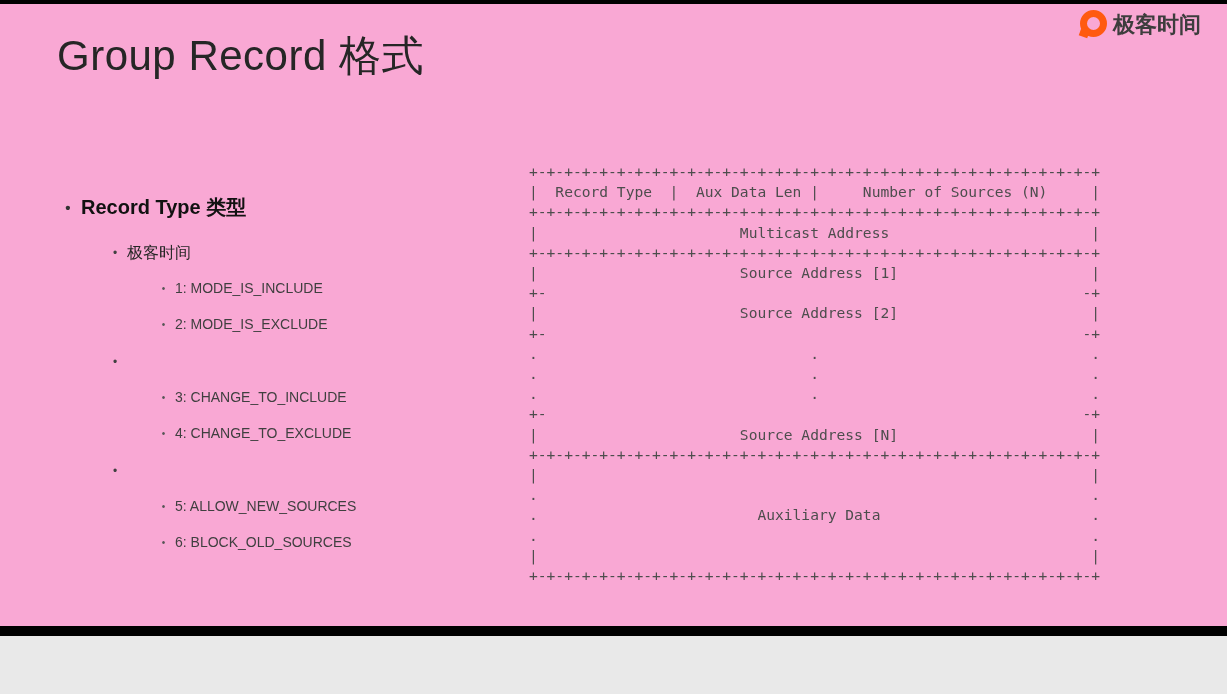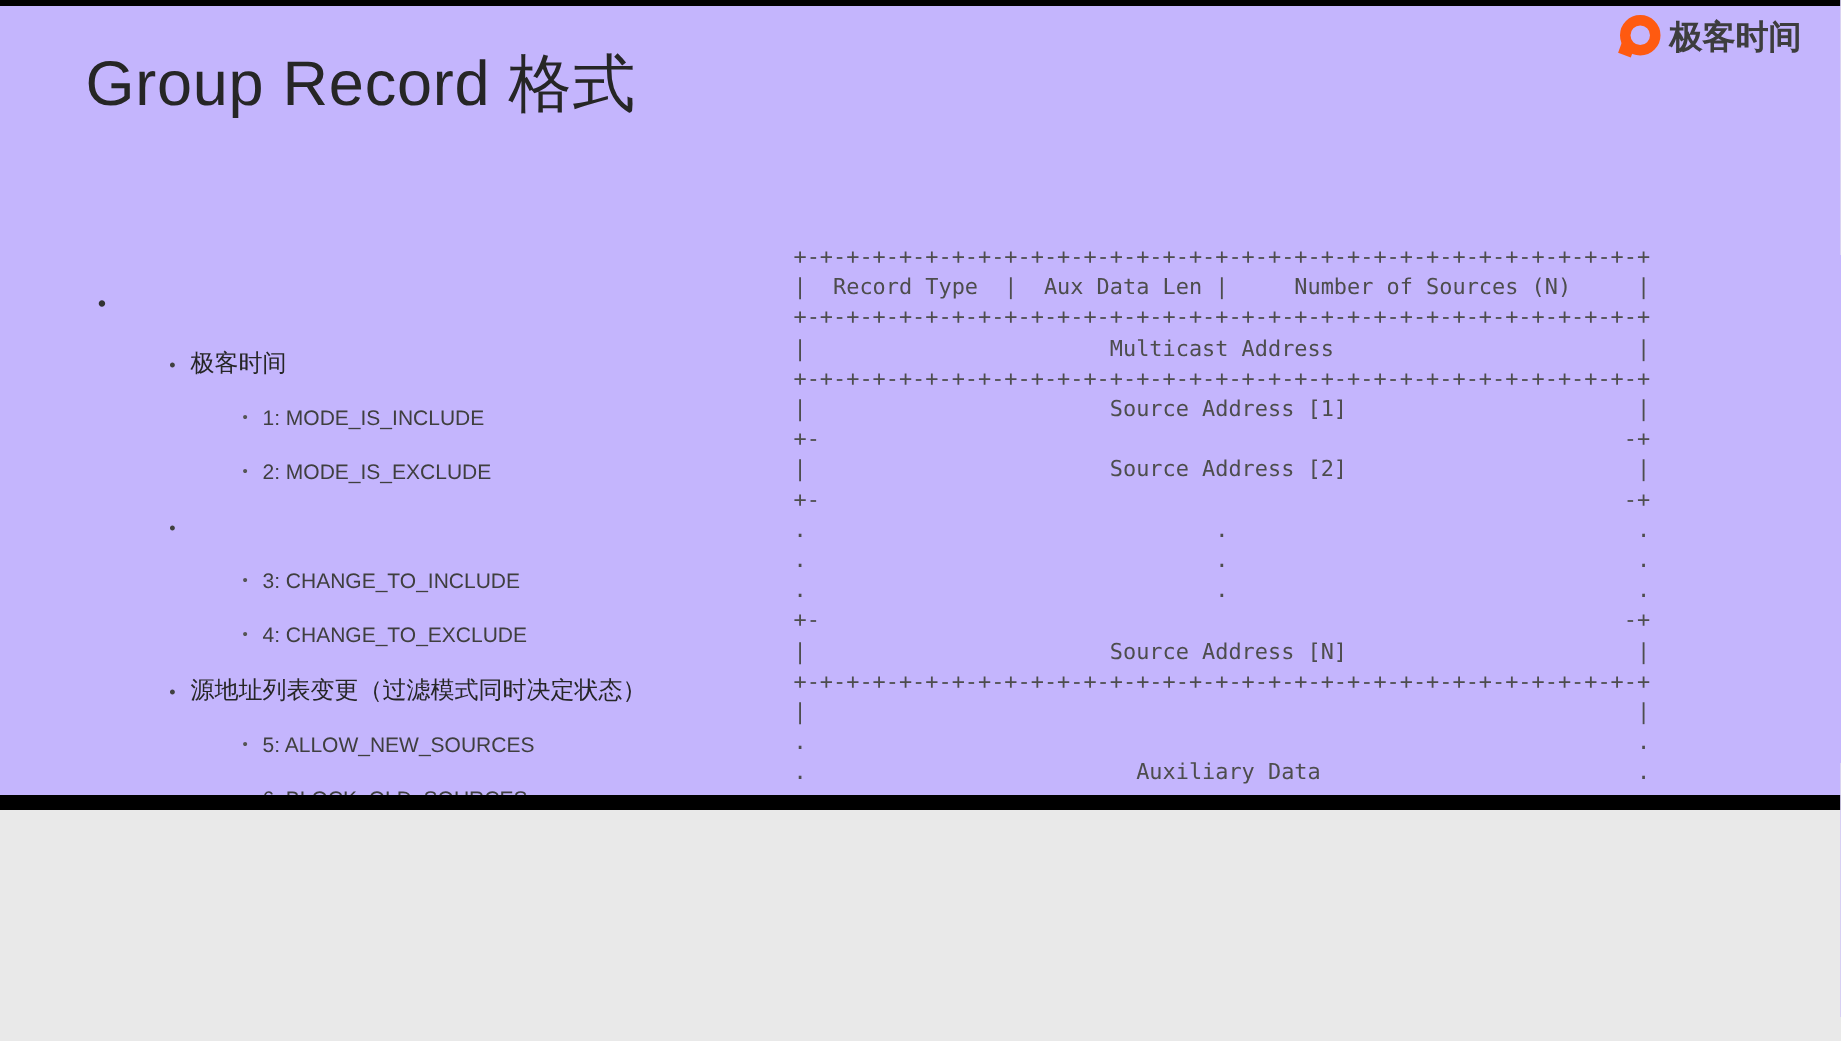--- a/index.html
+++ b/index.html
@@ -1,21 +1,21 @@
 <!DOCTYPE html>
 <html><head>
 <meta charset="utf-8">
 <style>
   * { margin: 0; padding: 0; box-sizing: border-box; }
   html, body { background: #e9e9e9; }
   .slide {
     position: relative;
     width: 1227px;
-    height: 540px;
-    background: #c4b5fd;
+    height: 636px;
+    background: #f9a8d4;
     overflow: hidden;
     font-family: "Liberation Sans", "DejaVu Sans", sans-serif;
   }
   .bar { position: absolute; left: 0; width: 1227px; background: #000000; }
   .bar.top { top: 0; height: 4px; }
   .bar.bottom { bottom: 0; height: 10px; }
 
   
   .title {
     position: absolute;
@@ -104,20 +104,21 @@
   <h1 class="title">Group Record 格式</h1>
 
   <div class="brand">
     <span class="logo-mark"></span>
     <span class="brand-text">极客时间</span>
   </div>
 
   <ul class="bullets">
     <li class="l1">
       <span class="dot">•</span>
+      <span>Record Type 类型</span>
     </li>
 
     <li class="l2">
       <span class="dot">•</span>
       <span>极客时间</span>
     </li>
     <li class="l3">
       <span class="dot">•</span>
       <span>1: MODE_IS_INCLUDE</span>
     </li>
@@ -133,21 +134,20 @@
       <span class="dot">•</span>
       <span>3: CHANGE_TO_INCLUDE</span>
     </li>
     <li class="l3">
       <span class="dot">•</span>
       <span>4: CHANGE_TO_EXCLUDE</span>
     </li>
 
     <li class="l2">
       <span class="dot">•</span>
-      <span>源地址列表变更（过滤模式同时决定状态）</span>
     </li>
     <li class="l3">
       <span class="dot">•</span>
       <span>5: ALLOW_NEW_SOURCES</span>
     </li>
     <li class="l3">
       <span class="dot">•</span>
       <span>6: BLOCK_OLD_SOURCES</span>
     </li>
   </ul>

